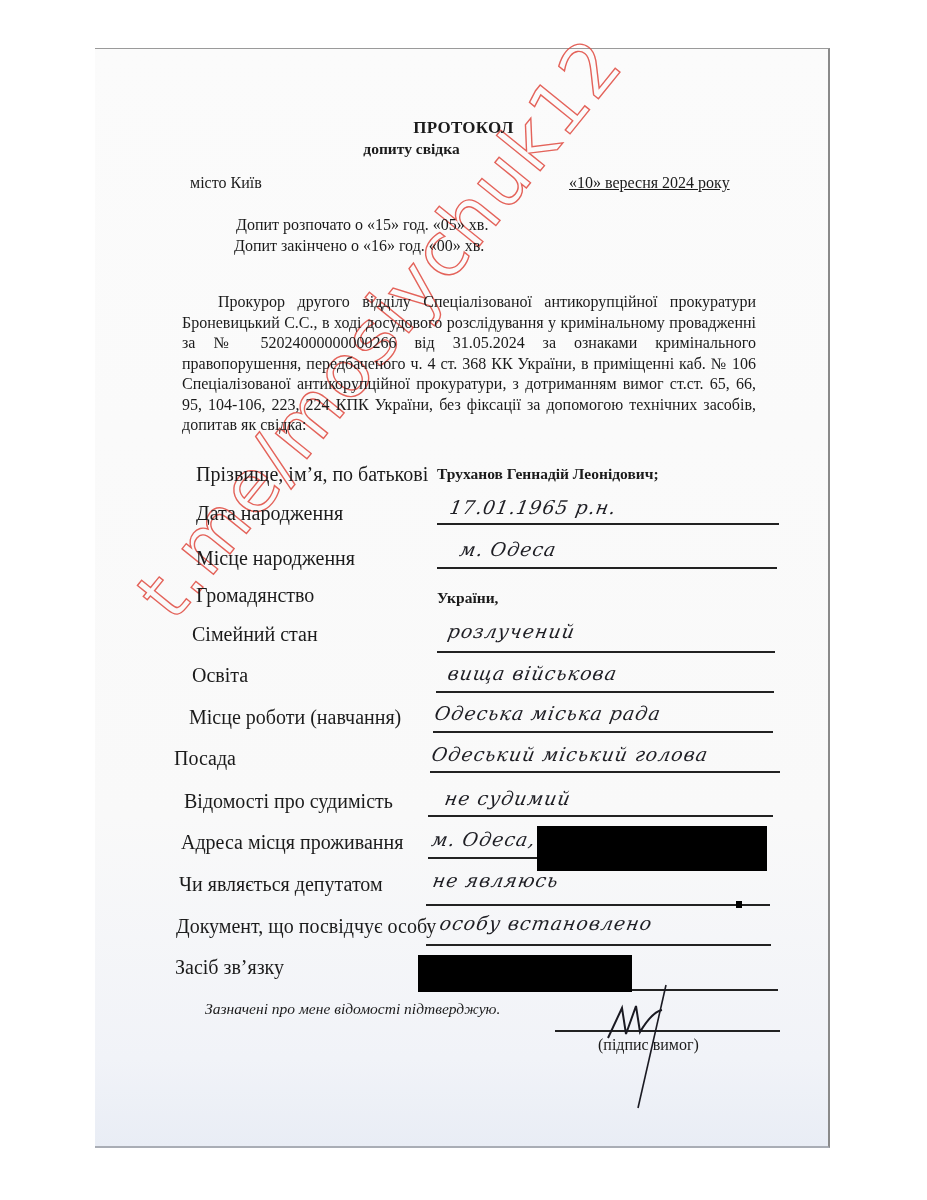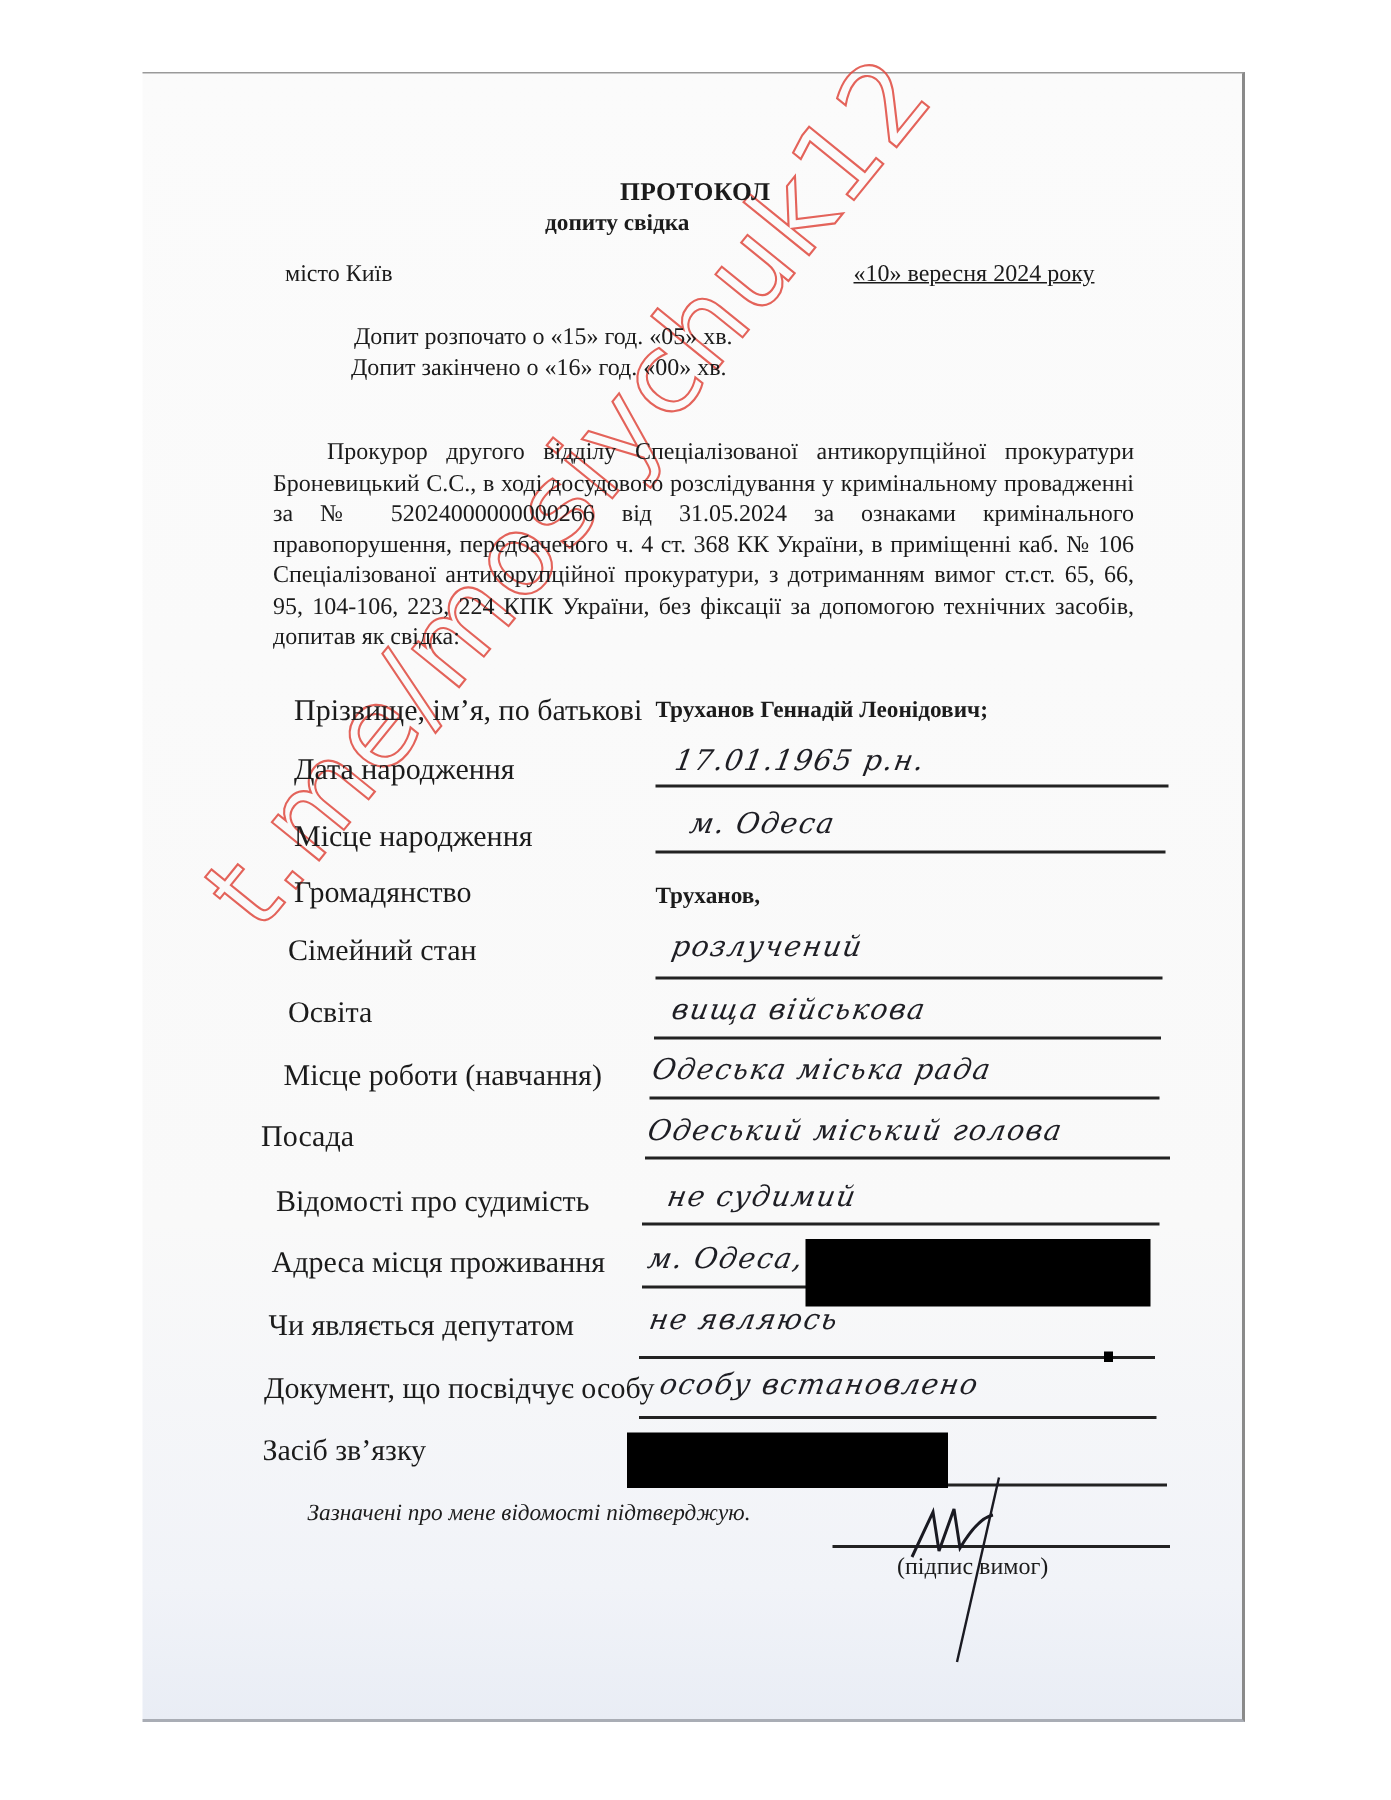--- a/index.html
+++ b/index.html
@@ -90,21 +90,21 @@
 
   <div class="abs label" style="left:196px; top:502px;">Дата народження</div>
   <div class="abs hand" style="left:450px; top:496px;">17.01.1965 р.н.</div>
   <div class="uline" style="left:437px; width:342px; top:523px;"></div>
 
   <div class="abs label" style="left:196px; top:547px;">Місце народження</div>
   <div class="abs hand" style="left:460px; top:538px;">м. Одеса</div>
   <div class="uline" style="left:437px; width:340px; top:567px;"></div>
 
   <div class="abs label" style="left:196px; top:584px;">Громадянство</div>
-  <div class="abs bold-val" style="left:437px; top:589px;">Труханов,</div>
+  <div class="abs bold-val" style="left:437px; top:589px;">України,</div>
 
   <div class="abs label" style="left:192px; top:623px;">Сімейний стан</div>
   <div class="abs hand" style="left:448px; top:620px;">розлучений</div>
   <div class="uline" style="left:437px; width:338px; top:651px;"></div>
 
   <div class="abs label" style="left:192px; top:664px;">Освіта</div>
   <div class="abs hand" style="left:448px; top:662px;">вища військова</div>
   <div class="uline" style="left:436px; width:338px; top:691px;"></div>
 
   <div class="abs label" style="left:189px; top:706px;">Місце роботи (навчання)</div>

